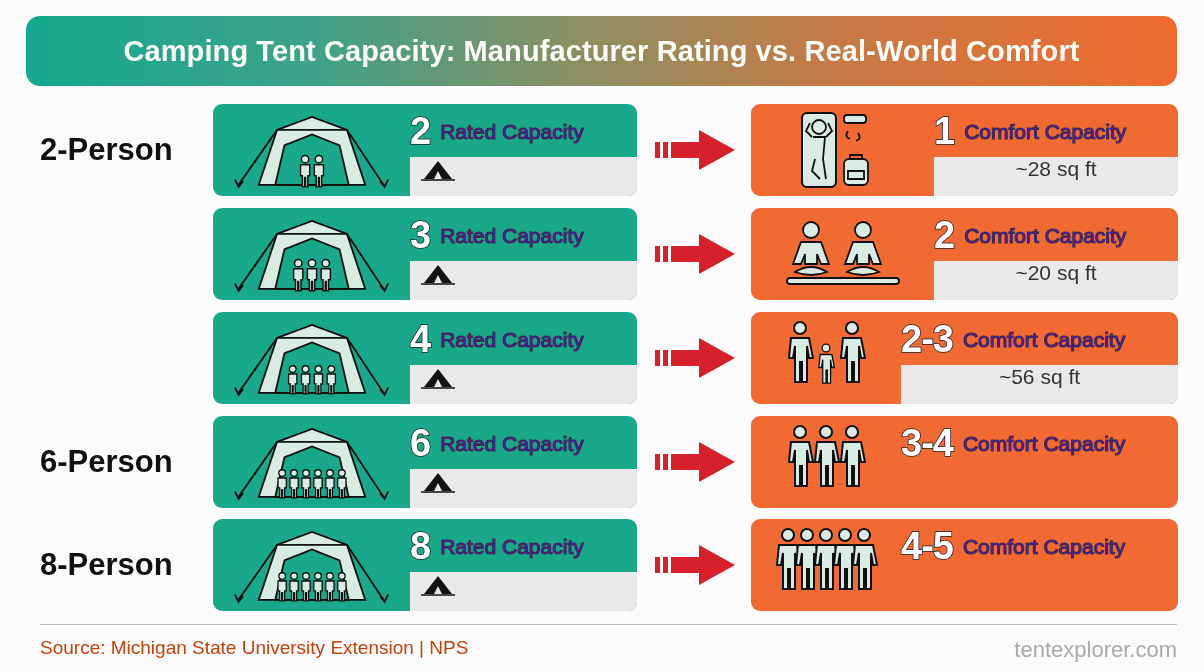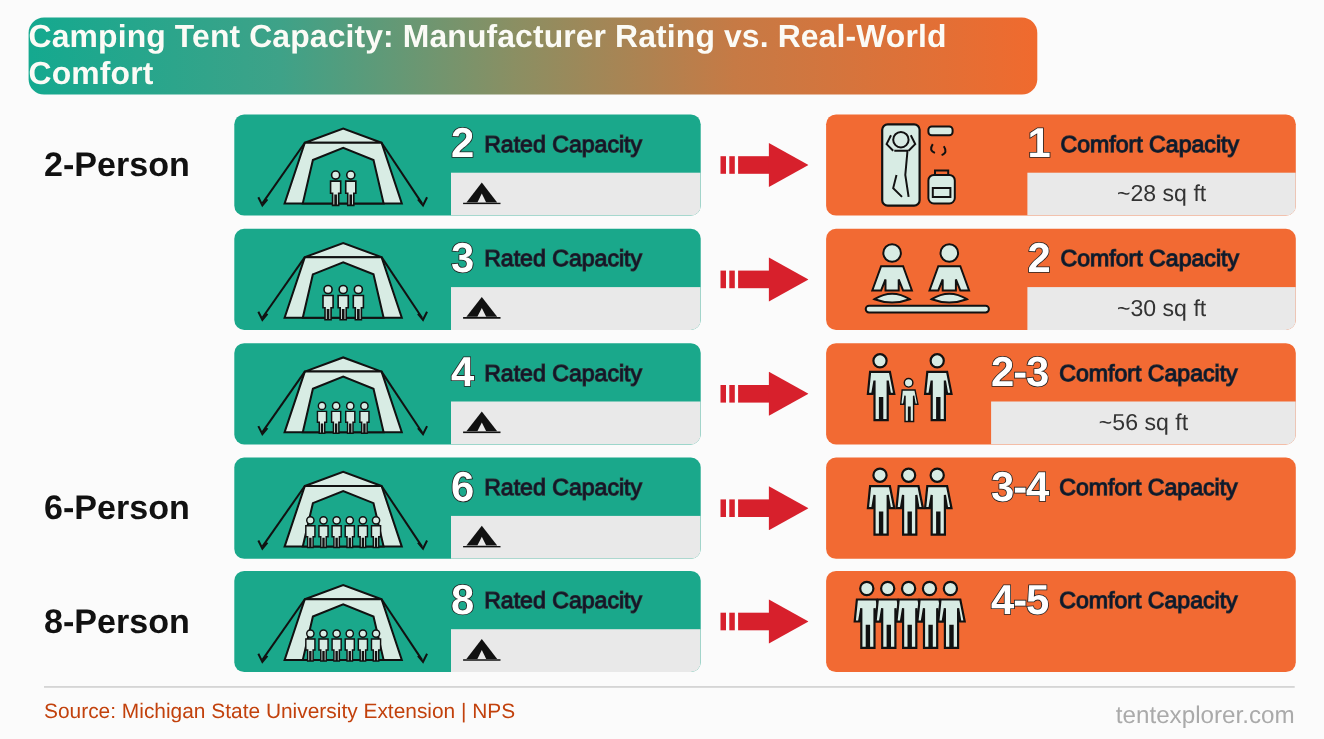--- a/index.html
+++ b/index.html
@@ -3,21 +3,21 @@
 <meta charset="utf-8">
 <style>
   html, body { margin: 0; padding: 0; }
   body {
     width: 1204px; height: 672px; overflow: hidden;
     background: #fbfbfb;
     font-family: "Liberation Sans", "DejaVu Sans", sans-serif;
     position: relative;
   }
   .title-bar {
-    position: absolute; left: 26px; top: 16px; width: 917px; height: 70px;
+    position: absolute; left: 26px; top: 16px; width: 1151px; height: 70px;
     border-radius: 14px;
     background: linear-gradient(90deg, #14a98f 0%, #3ea288 25%, #8a8f63 48%, #c67a45 70%, #f06a2e 100%);
     display: flex; align-items: center; justify-content: center;
   }
   .title-bar h1 {
     margin: 0; color: #fbfbf6; font-weight: 700; font-size: 29px; letter-spacing: 0.1px;
   }
   .row { position: absolute; left: 0; width: 960px; height: 92px; }
   .row-label {
     position: absolute; left: 40px; top: 0; height: 92px; width: 170px;
@@ -34,26 +34,26 @@
   .card .head {
     position: absolute; top: 0; height: 55px; right: 0; display: flex; align-items: center;
   }
   .card.rated .head { left: 197px; }
   .card .big {
     font-weight: 700; font-size: 38px; color: #fff;
     -webkit-text-stroke: 1.5px #222; paint-order: stroke fill;
     margin-right: 10px; letter-spacing: -1px;
   }
   .card .label {
-    font-size: 21px; color: #0f172a;
+    font-size: 21px; color: #4c1d95;
     -webkit-text-stroke: 1.2px #333; paint-order: stroke fill;
   }
   .card .sub {
     position: absolute; right: 0; bottom: 0; height: 39px; background: #e9e9e9;
-    display: flex; align-items: center;
+    display: flex; align-items: flex-start;
   }
   .card.rated .sub { left: 197px; padding-left: 10px; }
   .sub .area { font-size: 21px; color: #333; }
   .arrow { position: absolute; left: 653px; top: 24px; width: 82px; height: 44px; }
   .footer-rule { position: absolute; left: 40px; right: 27px; top: 624px; height: 1px; background: #bbb; }
   .footer-source { position: absolute; left: 40px; top: 637px; font-size: 19px; color: #c2410c; }
   .footer-site { position: absolute; right: 27px; top: 637px; font-size: 22px; color: #aaa; }
 </style>
 </head>
 <body>
@@ -181,21 +181,21 @@
         <path d="M2 54 q16 -10 32 0 q-16 6 -32 0 z"></path>
       </g>
         <rect x="4" y="60" width="112" height="6" rx="3" fill="#d8ece4" stroke="#111" stroke-width="1.8"></rect>
       </svg>
         </div>
         <div class="head" style="left:183px">
           <span class="big">2</span>
           <span class="label">Comfort Capacity</span>
         </div>
         <div class="sub" style="left:183px;justify-content:center">
-          <span class="area">~30 sq ft</span>
+          <span class="area">~20 sq ft</span>
         </div>
       </div>
     </div>
     <div class="row" style="top: 312px;">
       <div class="card rated">
         <div class="icon-area">
           <svg width="180" height="80" viewBox="0 0 196 80">
       <path d="M60 18 L98 4 L136 18 Z" fill="#d8ece4" stroke="#111" stroke-width="2"></path>
       <path d="M60 18 L136 18 L156 78 L40 78 Z" fill="#d8ece4" stroke="#111" stroke-width="2"></path>
       <path d="M68 35 L98 23 L128 35 L138 78 L58 78 Z" fill="#1aa88b" stroke="#111" stroke-width="2"></path>

